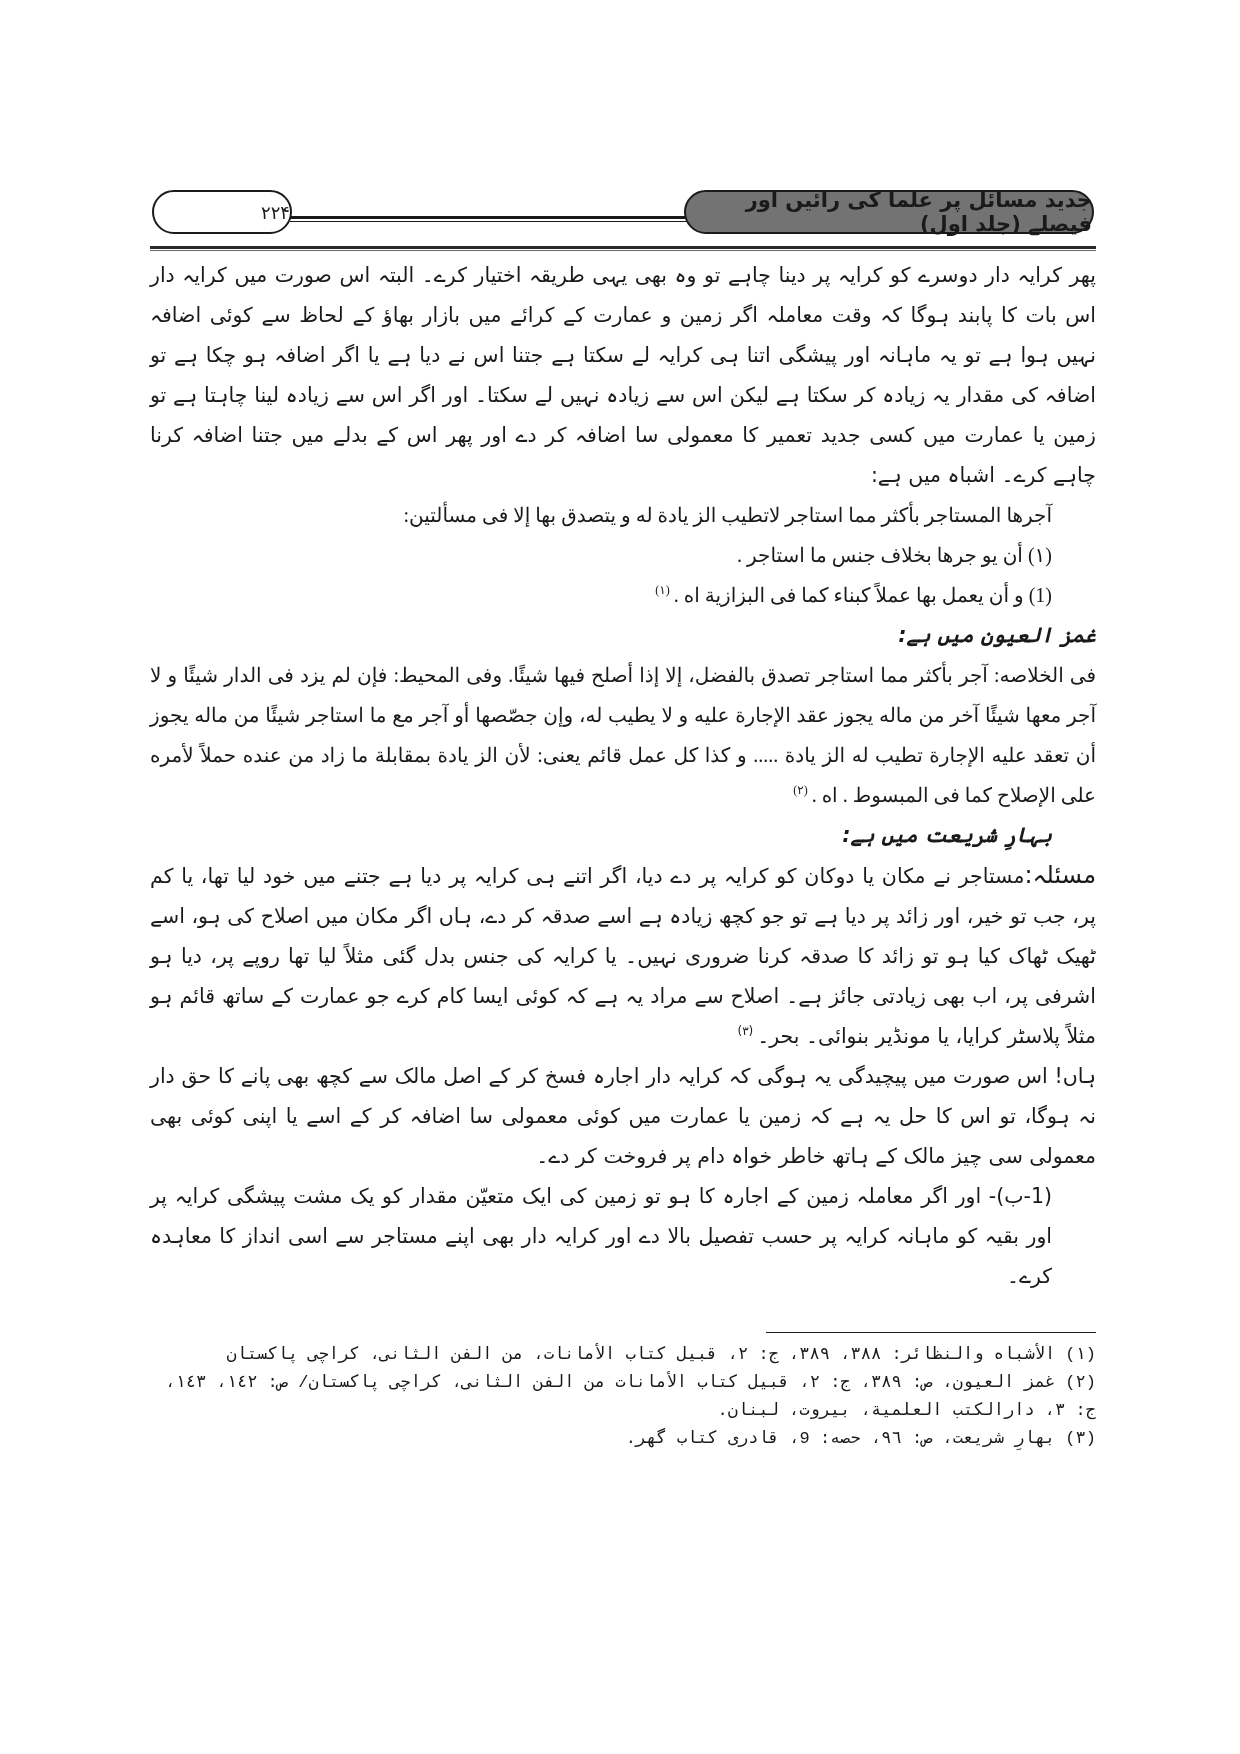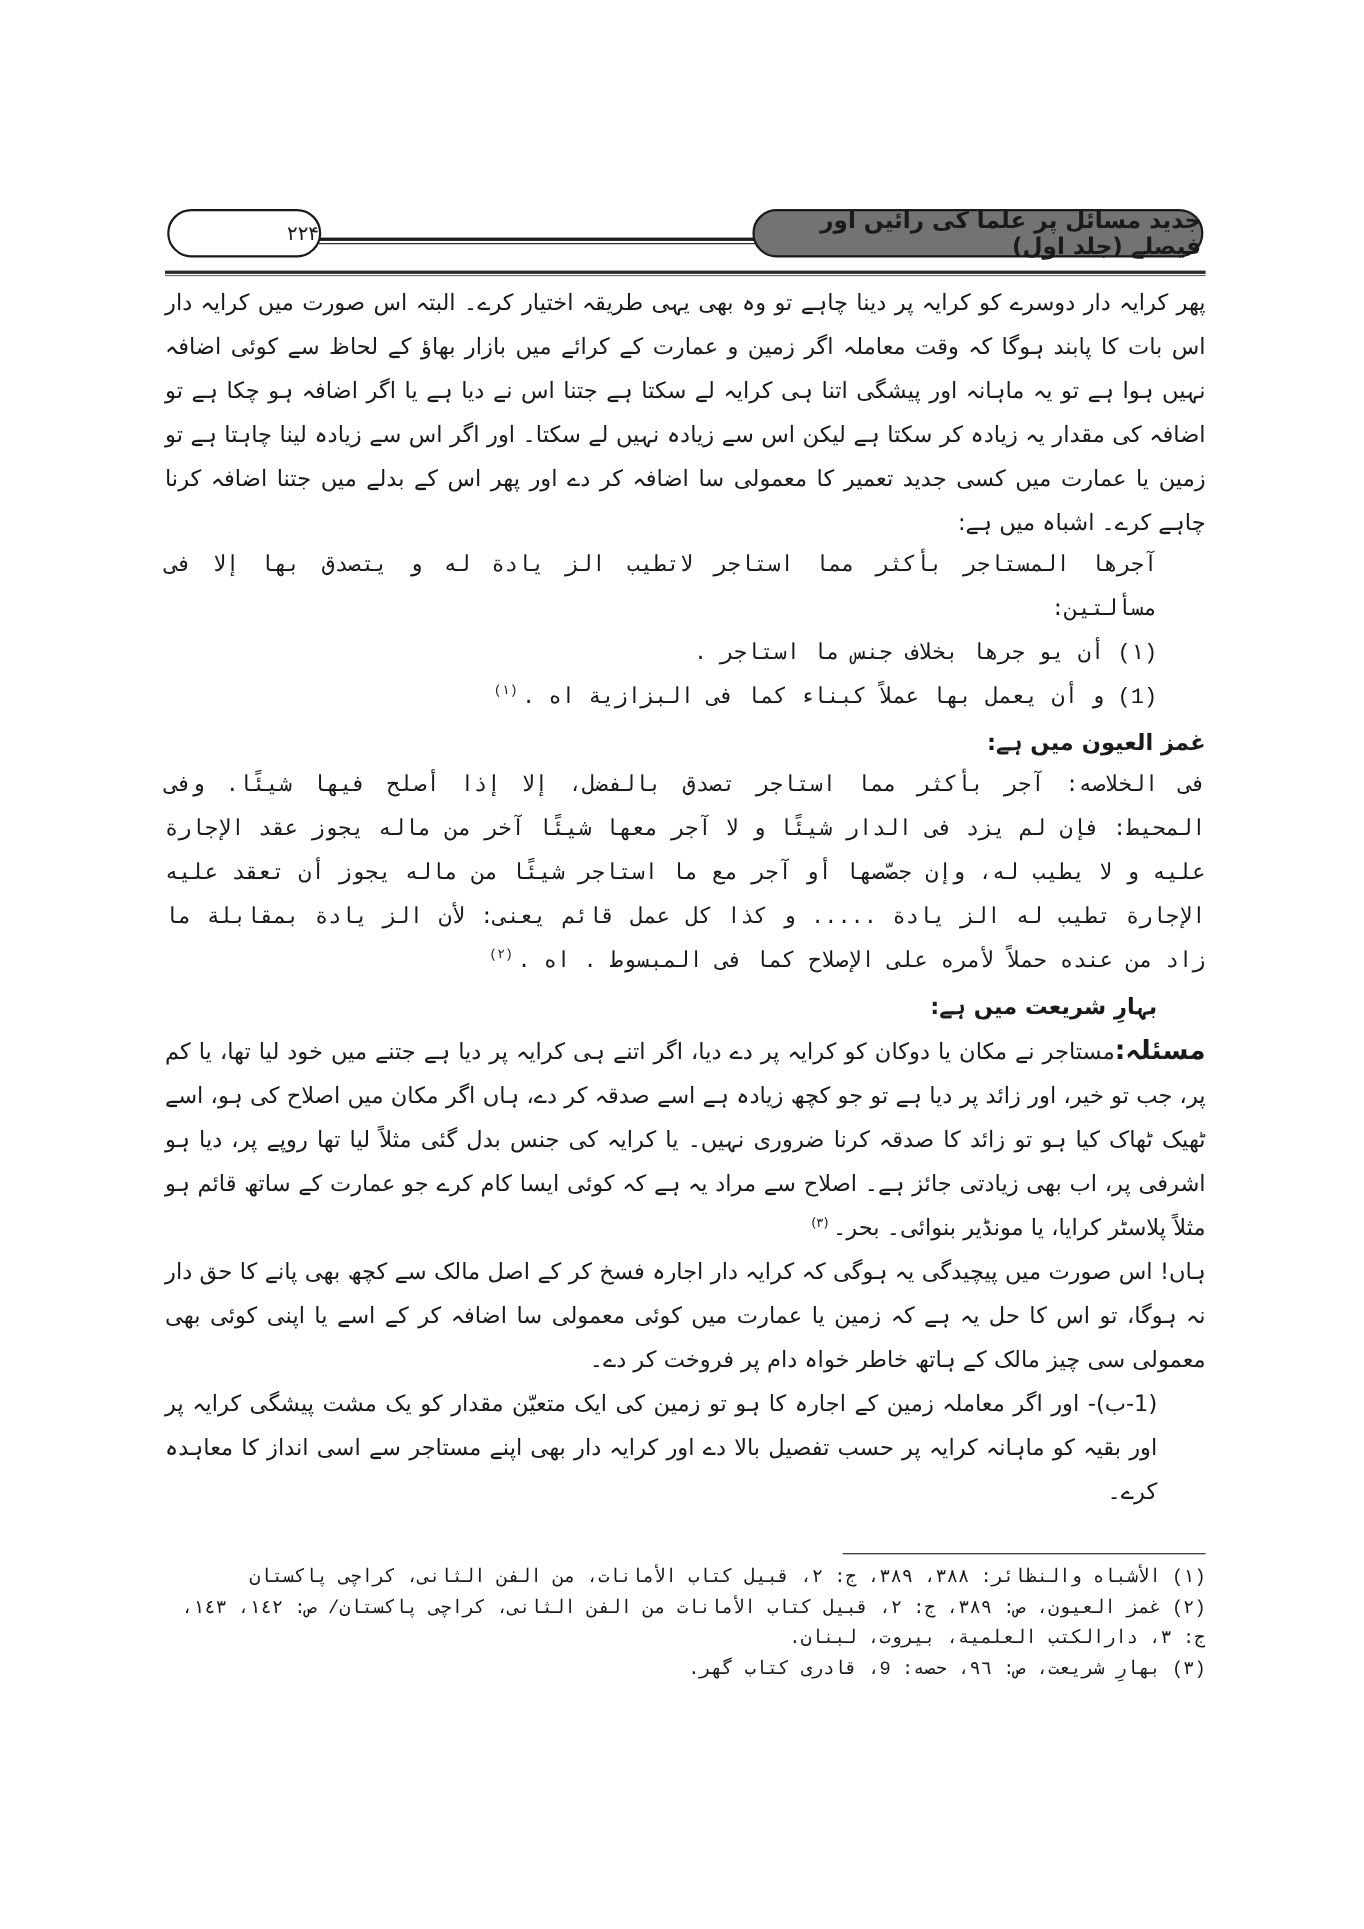--- a/index.html
+++ b/index.html
@@ -89,32 +89,33 @@
       text-align: justify;
       text-align-last: right;
       font-size: 20.5px;
       line-height: 40px;
       margin-top: 4px;
     }
     .body-text p {
       margin: 0;
     }
     .arabic {
-      font-family: Liberation Mono, monospace;
+      font-family: Liberation Serif, serif;
       font-size: 20px;
       line-height: 40px;
     }
     .indent {
       padding-right: 44px;
     }
     .heading {
       font-weight: bold;
+      font-style: italic;
     }
     .masala-label {
-      font-weight: bold;
+      font-weight: normal;
       font-size: 24px;
     }
     sup.fn {
       font-size: 12px;
       vertical-align: super;
       line-height: 0;
       padding-right: 4px;
     }
     
     .fn-separator {

